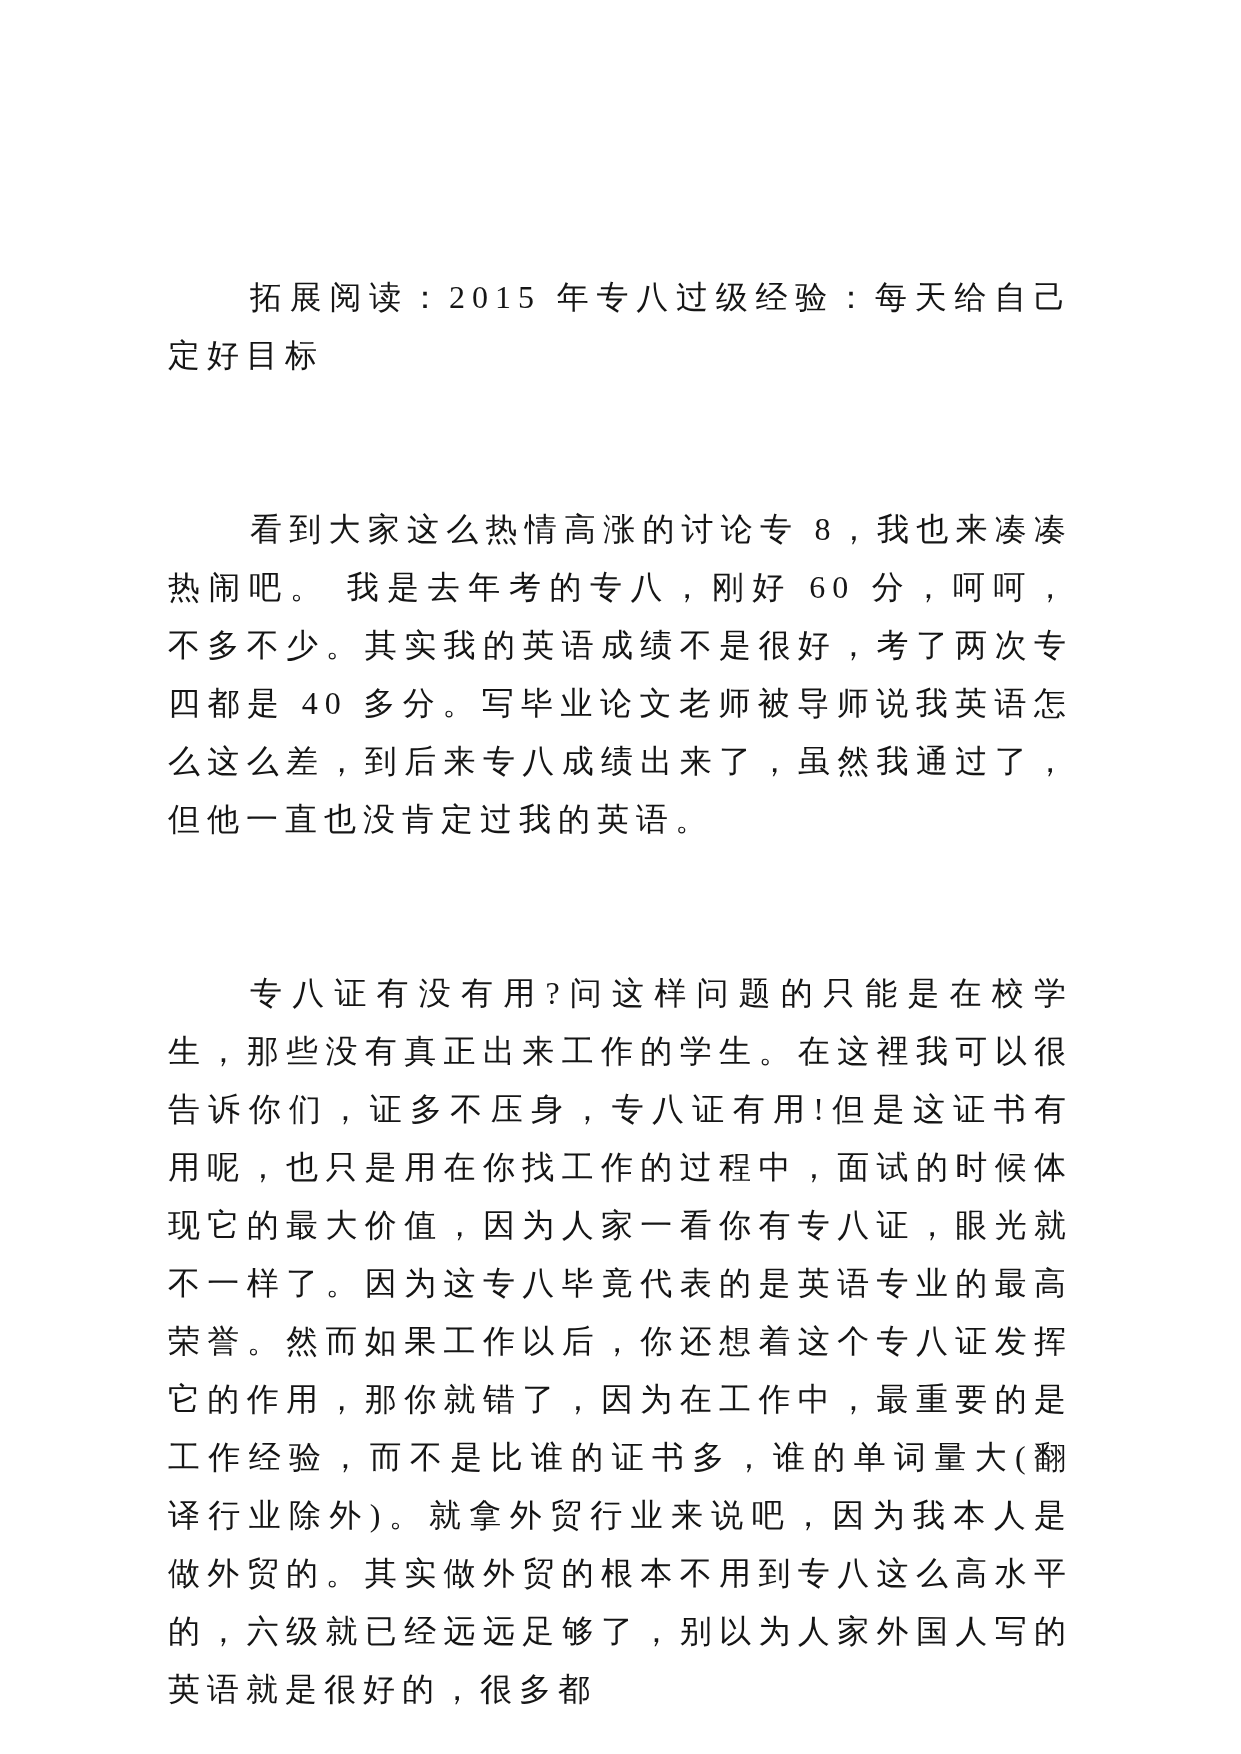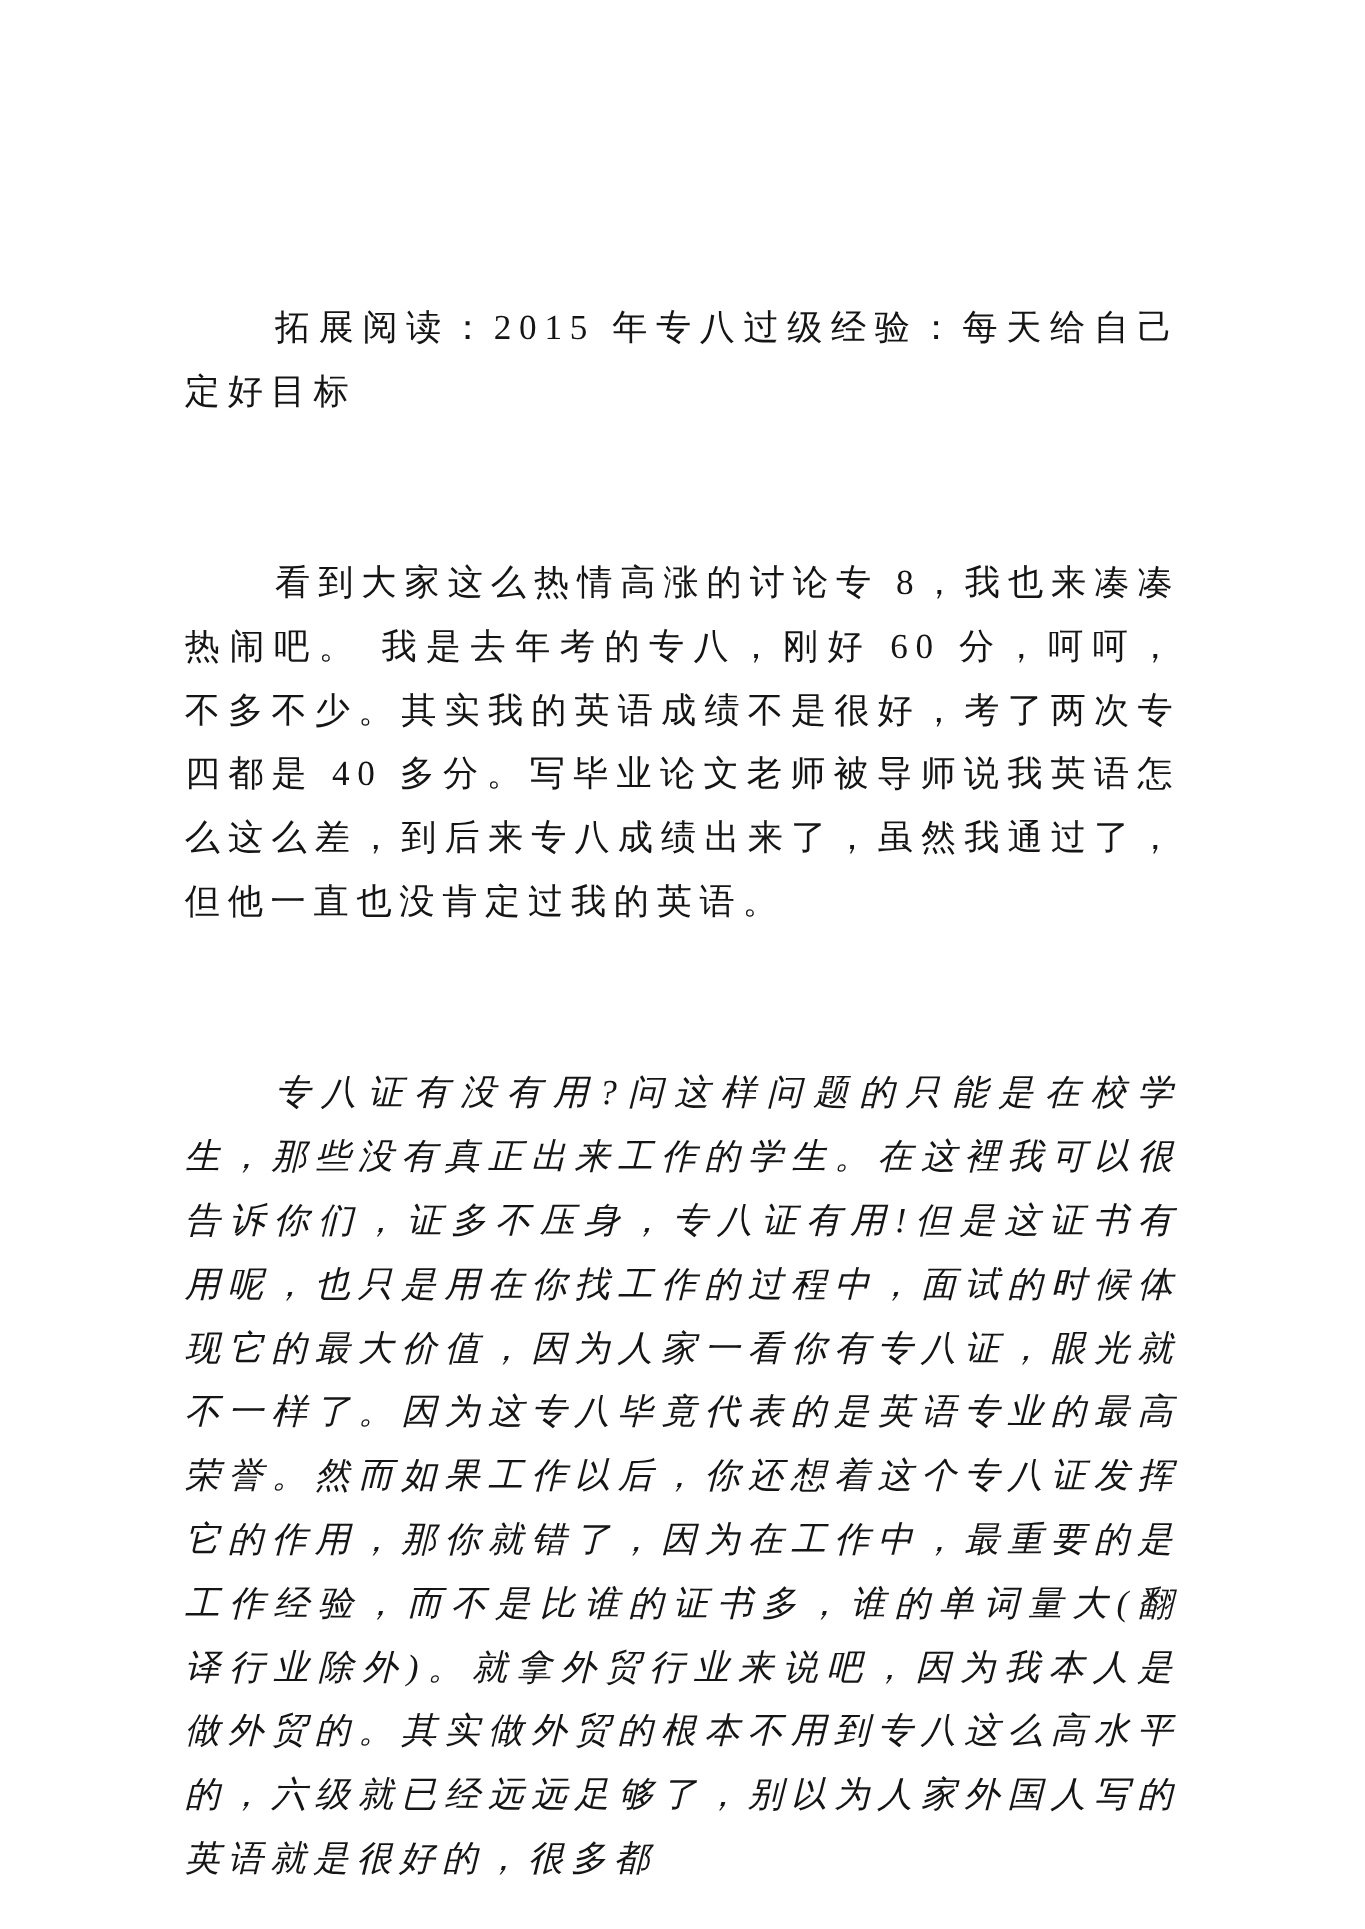--- a/index.html
+++ b/index.html
@@ -26,21 +26,20 @@
     letter-spacing: 7px;
     text-align: justify;
     text-justify: inter-character;
   }
   .content p {
     margin: 0 0 116px 0;
     text-indent: 82px;
   }
   .content p:last-child {
     margin-bottom: 0;
-    font-style: italic;
   }
 </style>
 </head>
 <body>
 
 <div class="page">
   <div class="content">
     <p>拓展阅读：2015 年专八过级经验：每天给自己定好目标</p>
     <p>看到大家这么热情高涨的讨论专 8，我也来凑凑热闹吧。 我是去年考的专八，刚好 60 分，呵呵，不多不少。其实我的英语成绩不是很好，考了两次专四都是 40 多分。写毕业论文老师被导师说我英语怎么这么差，到后来专八成绩出来了，虽然我通过了，但他一直也没肯定过我的英语。</p>
     <p>专八证有没有用?问这样问题的只能是在校学生，那些没有真正出来工作的学生。在这裡我可以很告诉你们，证多不压身，专八证有用!但是这证书有用呢，也只是用在你找工作的过程中，面试的时候体现它的最大价值，因为人家一看你有专八证，眼光就不一样了。因为这专八毕竟代表的是英语专业的最高荣誉。然而如果工作以后，你还想着这个专八证发挥它的作用，那你就错了，因为在工作中，最重要的是工作经验，而不是比谁的证书多，谁的单词量大(翻译行业除外)。就拿外贸行业来说吧，因为我本人是做外贸的。其实做外贸的根本不用到专八这么高水平的，六级就已经远远足够了，别以为人家外国人写的英语就是很好的，很多都</p>

